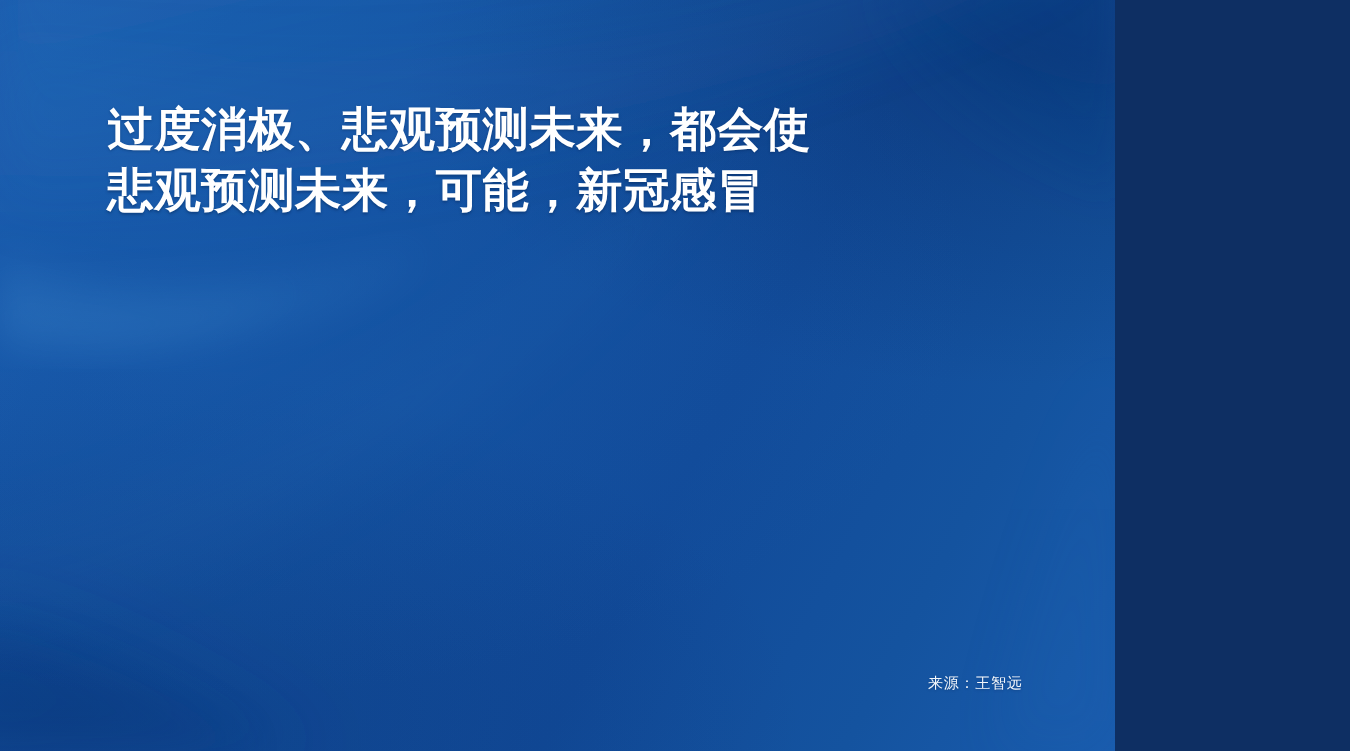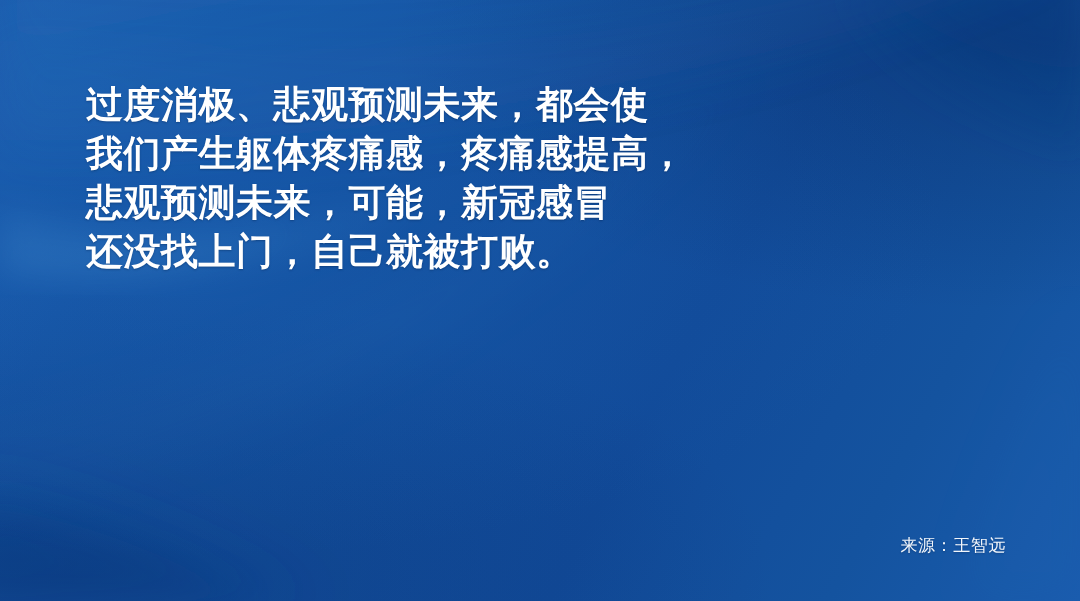--- a/index.html
+++ b/index.html
@@ -4,21 +4,21 @@
 <title>Slide</title>
 <style>
   html, body {
     margin: 0;
     padding: 0;
     background: #0e2f63;
   }
 
   #slide {
     position: relative;
-    width: 1080px;
+    width: 892px;
     height: 601px;
     overflow: hidden;
     background: #1250a0;
     font-family: "Liberation Serif", "DejaVu Serif", serif;
     -webkit-font-smoothing: antialiased;
   }
 
   
   .bg-base {
     position: absolute;
@@ -66,21 +66,21 @@
     font-weight: 700;
     white-space: nowrap;
     text-shadow: 0 1px 2px rgba(4,28,70,0.35);
   }
 
   .attribution {
     position: absolute;
     right: 74px;
     bottom: 45px;
     color: #f2f6fb;
-    font-size: 17px;
+    font-size: 12px;
     line-height: 20px;
     letter-spacing: 0.6px;
     font-weight: 400;
     white-space: nowrap;
     text-shadow: 0 1px 2px rgba(4,28,70,0.30);
   }
 </style>
 </head>
 <body>
 
@@ -134,20 +134,18 @@
 
     <path d="M-40,430 C240,380 520,240 760,60 C560,290 300,450 -40,512 Z" fill="#2a70ba" opacity="0.10" filter="url(#softBlur2)"></path>
 
     <path d="M1080,601 L1080,300 C1020,400 980,520 960,601 Z" fill="#2268b3" opacity="0.10" filter="url(#softBlur2)"></path>
   </svg>
 
   <div class="bg-vignette"></div>
 
   <div class="quote-block">
     <div class="quote-line">过度消极、悲观预测未来，都会使</div>
-    <div class="quote-line">我们产生躯体疼痛感，疼痛感提高，</div>
     <div class="quote-line">悲观预测未来，可能，新冠感冒</div>
-    <div class="quote-line">还没找上门，自己就被打败。</div>
   </div>
 
   <div class="attribution">来源：王智远</div>
 
 </div>
 
 </body></html>

